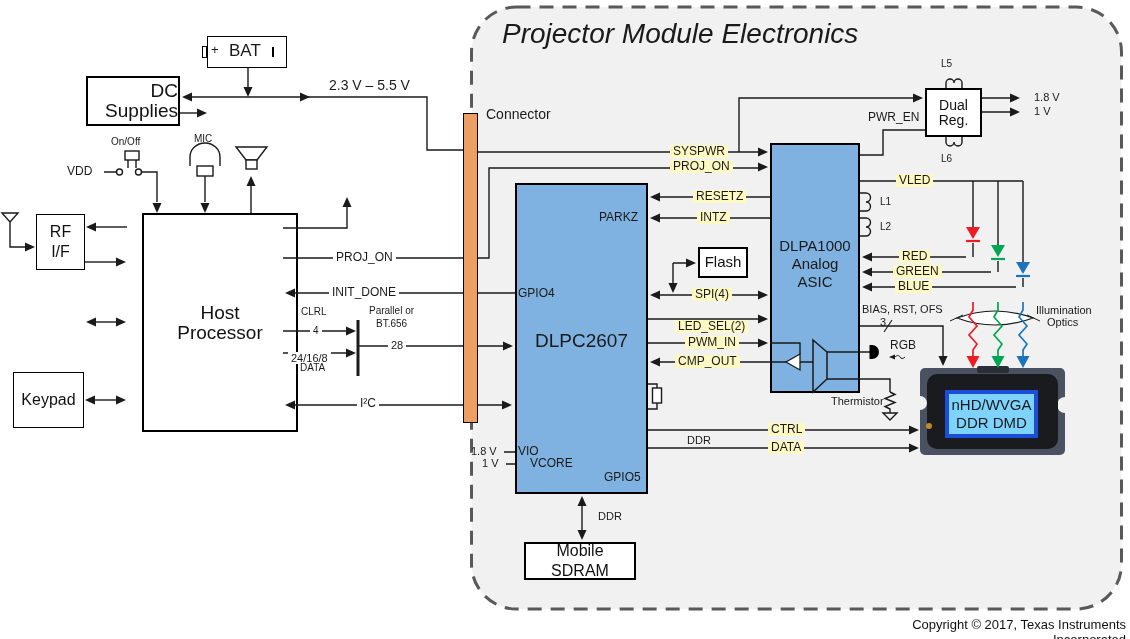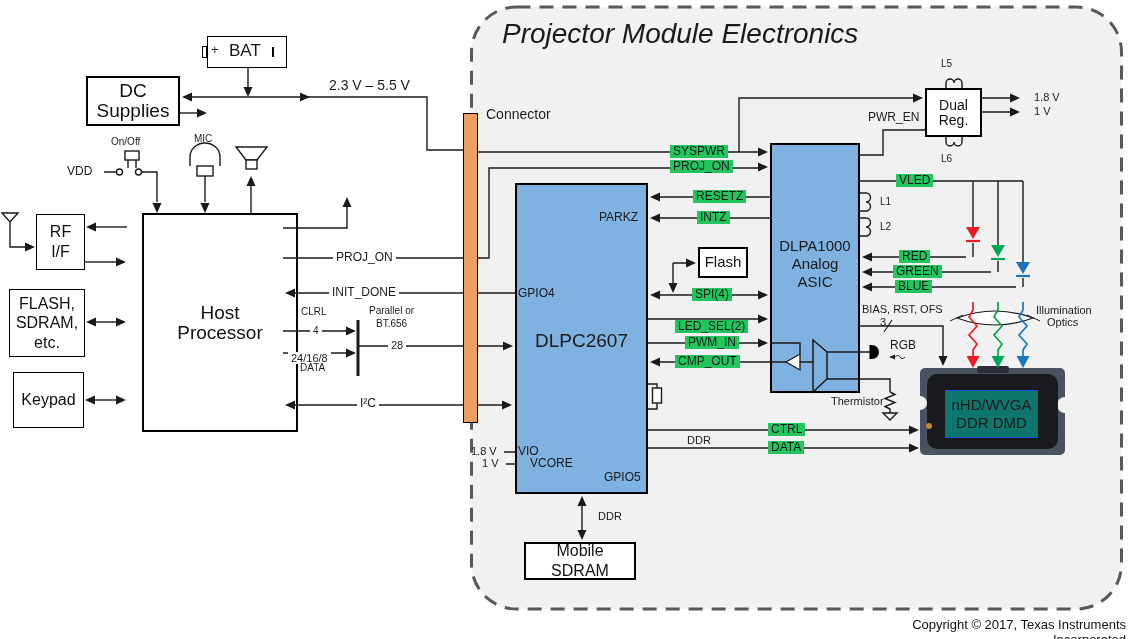--- a/index.html
+++ b/index.html
@@ -14,65 +14,60 @@
   .b25 { border-width:2.5px; }
   .blue { background:#7FB2E0; border:2px solid #000; }
   .lbl { position:absolute; font-size:12px; line-height:13px; white-space:nowrap; color:#1a1a1a; }
   .t10 { font-size:10px; line-height:11px; }
   .t11 { font-size:11px; line-height:12px; }
   .t13 { font-size:13px; line-height:14px; }
   .t14 { font-size:14px; line-height:15px; }
   .t17 { font-size:17px; line-height:18px; }
   .t19 { font-size:19px; line-height:20px; }
   .bgw { background:#fff; padding:0 3px; }
-  .bgg { background:#22c55e; padding:0 3px; }
+  .bgg { background:#fef9c3; padding:0 3px; }
   .ctr { text-align:center; }
   #title { position:absolute; left:502px; top:18px; font-size:28px; font-style:italic; color:#1a1a1a; }
   #copyright { position:absolute; left:840px; top:617px; width:286px; text-align:right; font-size:13px; color:#111; }
   #connector-bar { position:absolute; left:463px; top:113px; width:15px; height:310px;
                    background:#EC9E63; border:1.2px solid #000; z-index:3; }
   .z1 { z-index:1; } .z4 { z-index:4; position:absolute; }
   #dmd-outer { position:absolute; left:920px; top:368px; width:145px; height:87px;
                background:#4A5160; border-radius:5px; z-index:1; }
   .dmd-notch { position:absolute; background:#F1F1F1; border-radius:50%; z-index:1; }
   #dmd-inner { position:absolute; left:927px; top:374px; width:131px; height:75px;
                background:#1A1B1E; border-radius:10px; z-index:1; }
   #dmd-screen { position:absolute; left:945px; top:390px; width:93px; height:48px;
-                background:#0f766e; border:1px solid #1d4ed8; z-index:1;
+                background:#7dd3fc; border:4px solid #1d4ed8; z-index:1;
                 display:flex; flex-direction:column; align-items:center; justify-content:center;
                 font-size:15px; line-height:18px; color:#1a1a1a; }
   #dmd-dot { position:absolute; left:926px; top:423px; width:6px; height:6px;
              background:#C08A2D; border-radius:50%; z-index:2; }
   #dmd-tab { position:absolute; left:977px; top:366px; width:32px; height:7px;
              background:#2A2E36; border-radius:2px; z-index:1; }
   #bat-minus { position:absolute; left:272px; top:47px; width:2px; height:10px; background:#000; z-index:4; }
 </style>
 </head>
 <body>
 
 <div id="stage">
 
   <svg class="layer" width="1130" height="639">
     <rect x="471.5" y="7" width="650" height="602" rx="45" ry="45" fill="#F1F1F1" stroke="#595959" stroke-width="3" stroke-dasharray="14 9"></rect>
   </svg>
 
   <div class="box z1" style="left:207px;top:36px;width:80px;height:32px;"></div>
   <div class="box z1" style="left:202px;top:46px;width:5px;height:12px;border-width:1.5px;"></div>
-  <div class="box b25 z1 t19" style="left:86px;top:76px;width:94px;height:50px;">
+  <div class="box b25 z1 t19" style="left:86px;top:76px;width:94px;height:50px;align-items:flex-end;">
     <span>DC</span>
     <span>Supplies</span>
   </div>
   <div class="box z1" style="left:36px;top:214px;width:49px;height:56px;font-size:16px;">
     <span>RF</span>
     <span>I/F</span>
-  </div>
-  <div class="box z1" style="left:9px;top:289px;width:76px;height:68px;font-size:16px;">
-    <span>FLASH,</span>
-    <span>SDRAM,</span>
-    <span>etc.</span>
   </div>
   <div class="box z1" style="left:13px;top:372px;width:71px;height:56px;font-size:16px;">
     <span>Keypad</span>
   </div>
   <div class="box b2 z1 t19" style="left:142px;top:213px;width:156px;height:219px;">
     <span>Host</span>
     <span>Processor</span>
   </div>
 
   <div class="box blue z1" style="left:515px;top:183px;width:133px;height:311px;"></div>

